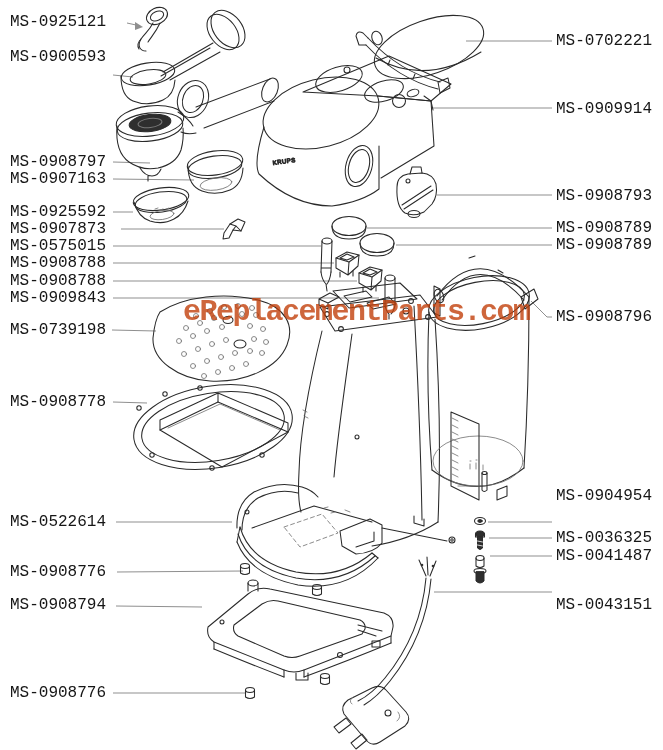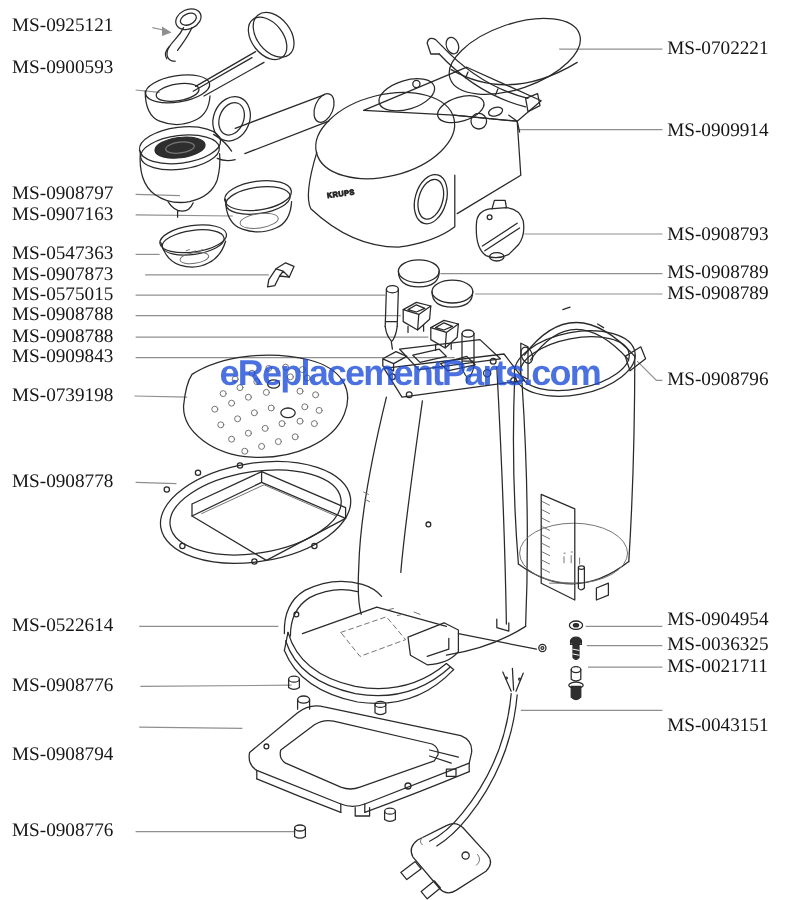--- a/index.html
+++ b/index.html
@@ -1,22 +1,22 @@
 <!DOCTYPE html>
 <html><head>
 <meta charset="utf-8">
 <style>
   html,body{margin:0;padding:0;background:#fff;}
   #stage{position:relative;width:663px;height:750px;background:#ffffff;overflow:hidden;
          font-family:"Liberation Mono","DejaVu Sans Mono",monospace;}
   svg{position:absolute;left:0;top:0;}
   .lbl{position:absolute;font-size:16px;letter-spacing:0px;color:#161616;white-space:nowrap;
-       font-family:Liberation Serif, serif;}
-  .wm{position:absolute;left:183px;top:295px;font-family:Liberation Sans, sans-serif;
-      font-weight:700;font-size:30px;letter-spacing:-1.5px;color:#1d4ed8;opacity:.8;user-select:none;}
+       font-family:Liberation Mono, monospace;}
+  .wm{position:absolute;left:183px;top:295px;font-family:Liberation Mono, monospace;
+      font-weight:700;font-size:30px;letter-spacing:-1.5px;color:#c2410c;opacity:.8;user-select:none;}
   .ln{stroke:#8f8f8f;stroke-width:1;}
   .d{stroke:#2a2a2a;stroke-width:1.05;fill:none;stroke-linecap:round;stroke-linejoin:round;}
   .dk{fill:#2e2e2e;stroke:#2a2a2a;stroke-width:1;}
   .lt{stroke:#6f6f6f;stroke-width:.8;fill:none;}
   .dash{stroke-dasharray:4 3;}
 </style>
 </head>
 <body>
 
 <div id="stage">
@@ -342,37 +342,37 @@
         <circle cx="222" cy="622" r="2"></circle>
     </g>
   </svg>
 
   <div class="wm">eReplacementParts.com</div>
 
   <div class="lbl" style="left:10px;top:13px">MS-0925121</div>
   <div class="lbl" style="left:10px;top:48px">MS-0900593</div>
   <div class="lbl" style="left:10px;top:153px">MS-0908797</div>
   <div class="lbl" style="left:10px;top:170px">MS-0907163</div>
-  <div class="lbl" style="left:10px;top:203px">MS-0547363</div>
+  <div class="lbl" style="left:10px;top:203px">MS-0925592</div>
   <div class="lbl" style="left:10px;top:220px">MS-0907873</div>
   <div class="lbl" style="left:10px;top:237px">MS-0575015</div>
   <div class="lbl" style="left:10px;top:254px">MS-0908788</div>
   <div class="lbl" style="left:10px;top:272px">MS-0908788</div>
   <div class="lbl" style="left:10px;top:289px">MS-0909843</div>
   <div class="lbl" style="left:10px;top:321px">MS-0739198</div>
   <div class="lbl" style="left:10px;top:393px">MS-0908778</div>
   <div class="lbl" style="left:10px;top:513px">MS-0522614</div>
   <div class="lbl" style="left:10px;top:563px">MS-0908776</div>
-  <div class="lbl" style="left:10px;top:620px">MS-0908794</div>
+  <div class="lbl" style="left:10px;top:596px">MS-0908794</div>
   <div class="lbl" style="left:10px;top:684px">MS-0908776</div>
 
   <div class="lbl" style="left:556px;top:32px">MS-0702221</div>
   <div class="lbl" style="left:556px;top:100px">MS-0909914</div>
   <div class="lbl" style="left:556px;top:187px">MS-0908793</div>
   <div class="lbl" style="left:556px;top:219px">MS-0908789</div>
   <div class="lbl" style="left:556px;top:236px">MS-0908789</div>
   <div class="lbl" style="left:556px;top:308px">MS-0908796</div>
-  <div class="lbl" style="left:556px;top:508px">MS-0904954</div>
+  <div class="lbl" style="left:556px;top:487px">MS-0904954</div>
   <div class="lbl" style="left:556px;top:529px">MS-0036325</div>
-  <div class="lbl" style="left:556px;top:547px">MS-0021711</div>
+  <div class="lbl" style="left:556px;top:547px">MS-0041487</div>
   <div class="lbl" style="left:556px;top:596px">MS-0043151</div>
 
 </div>
 
 </body></html>

